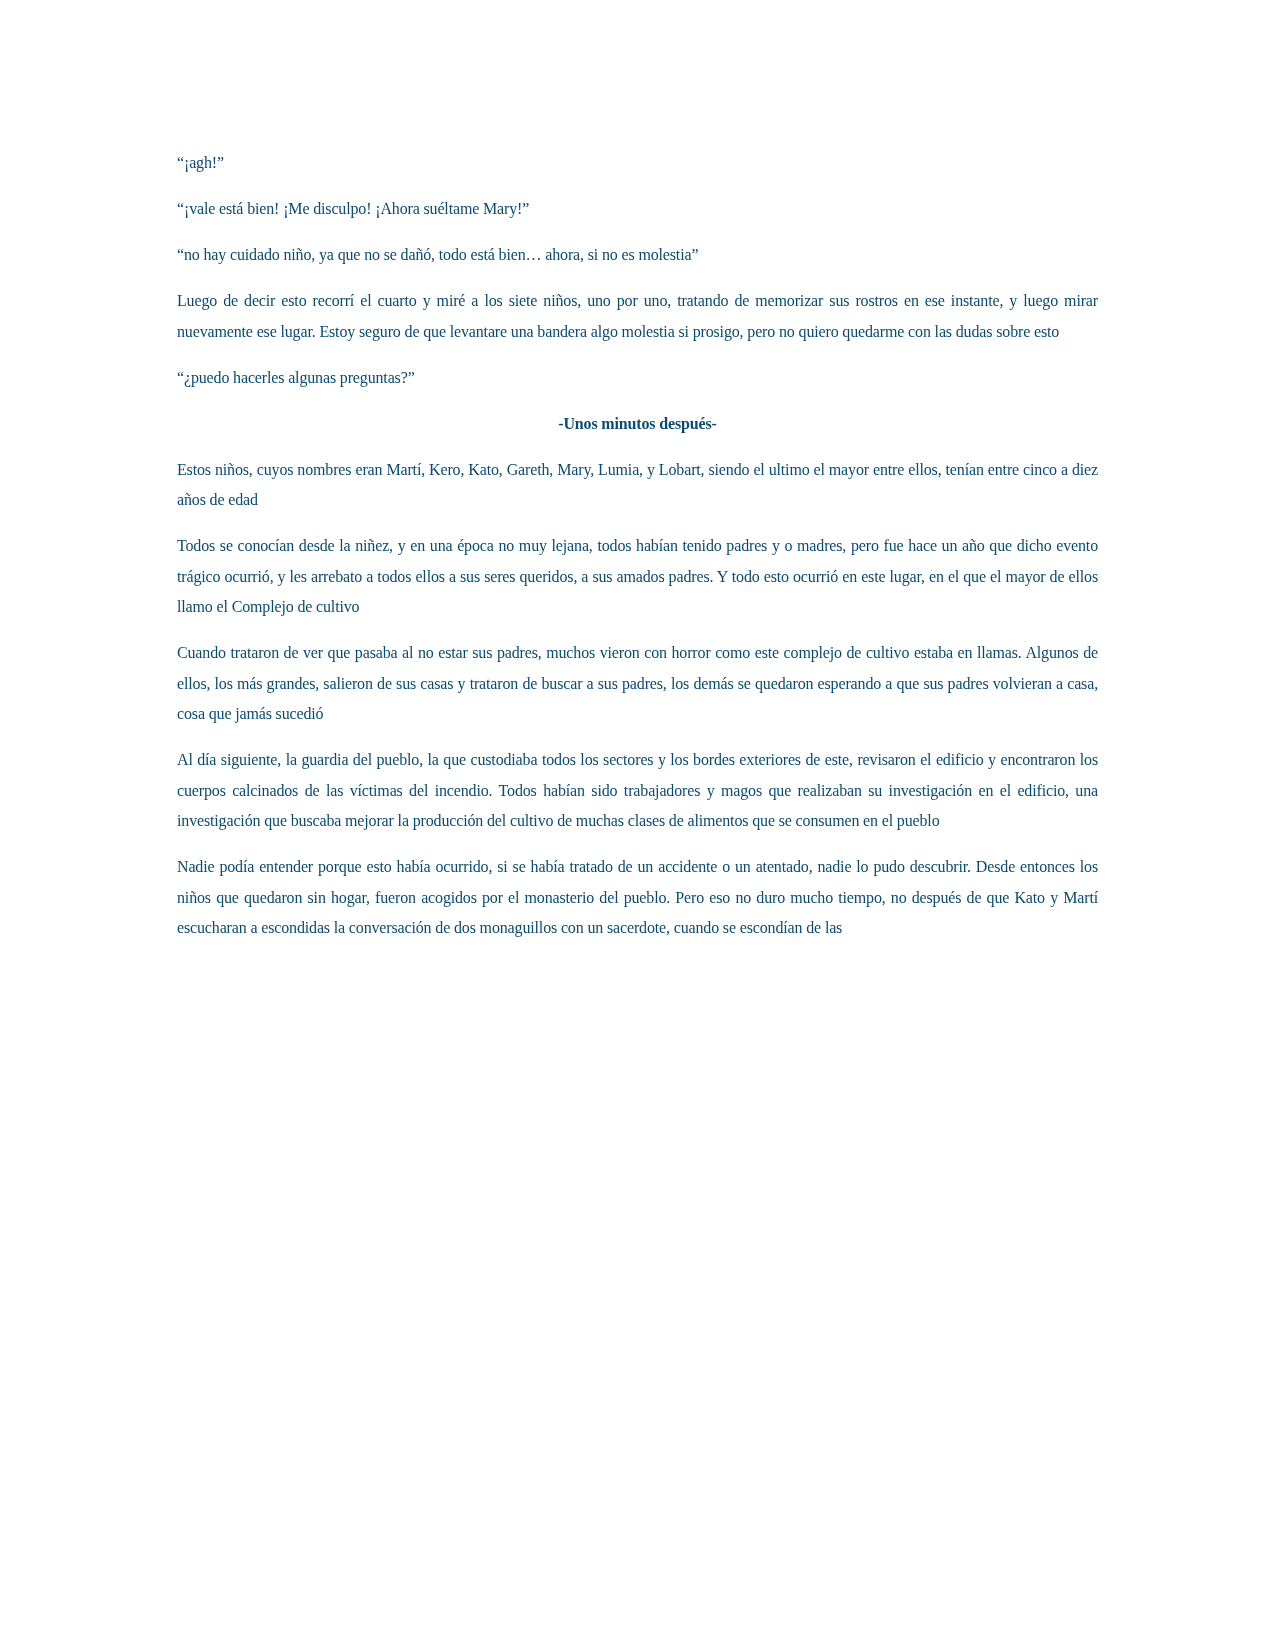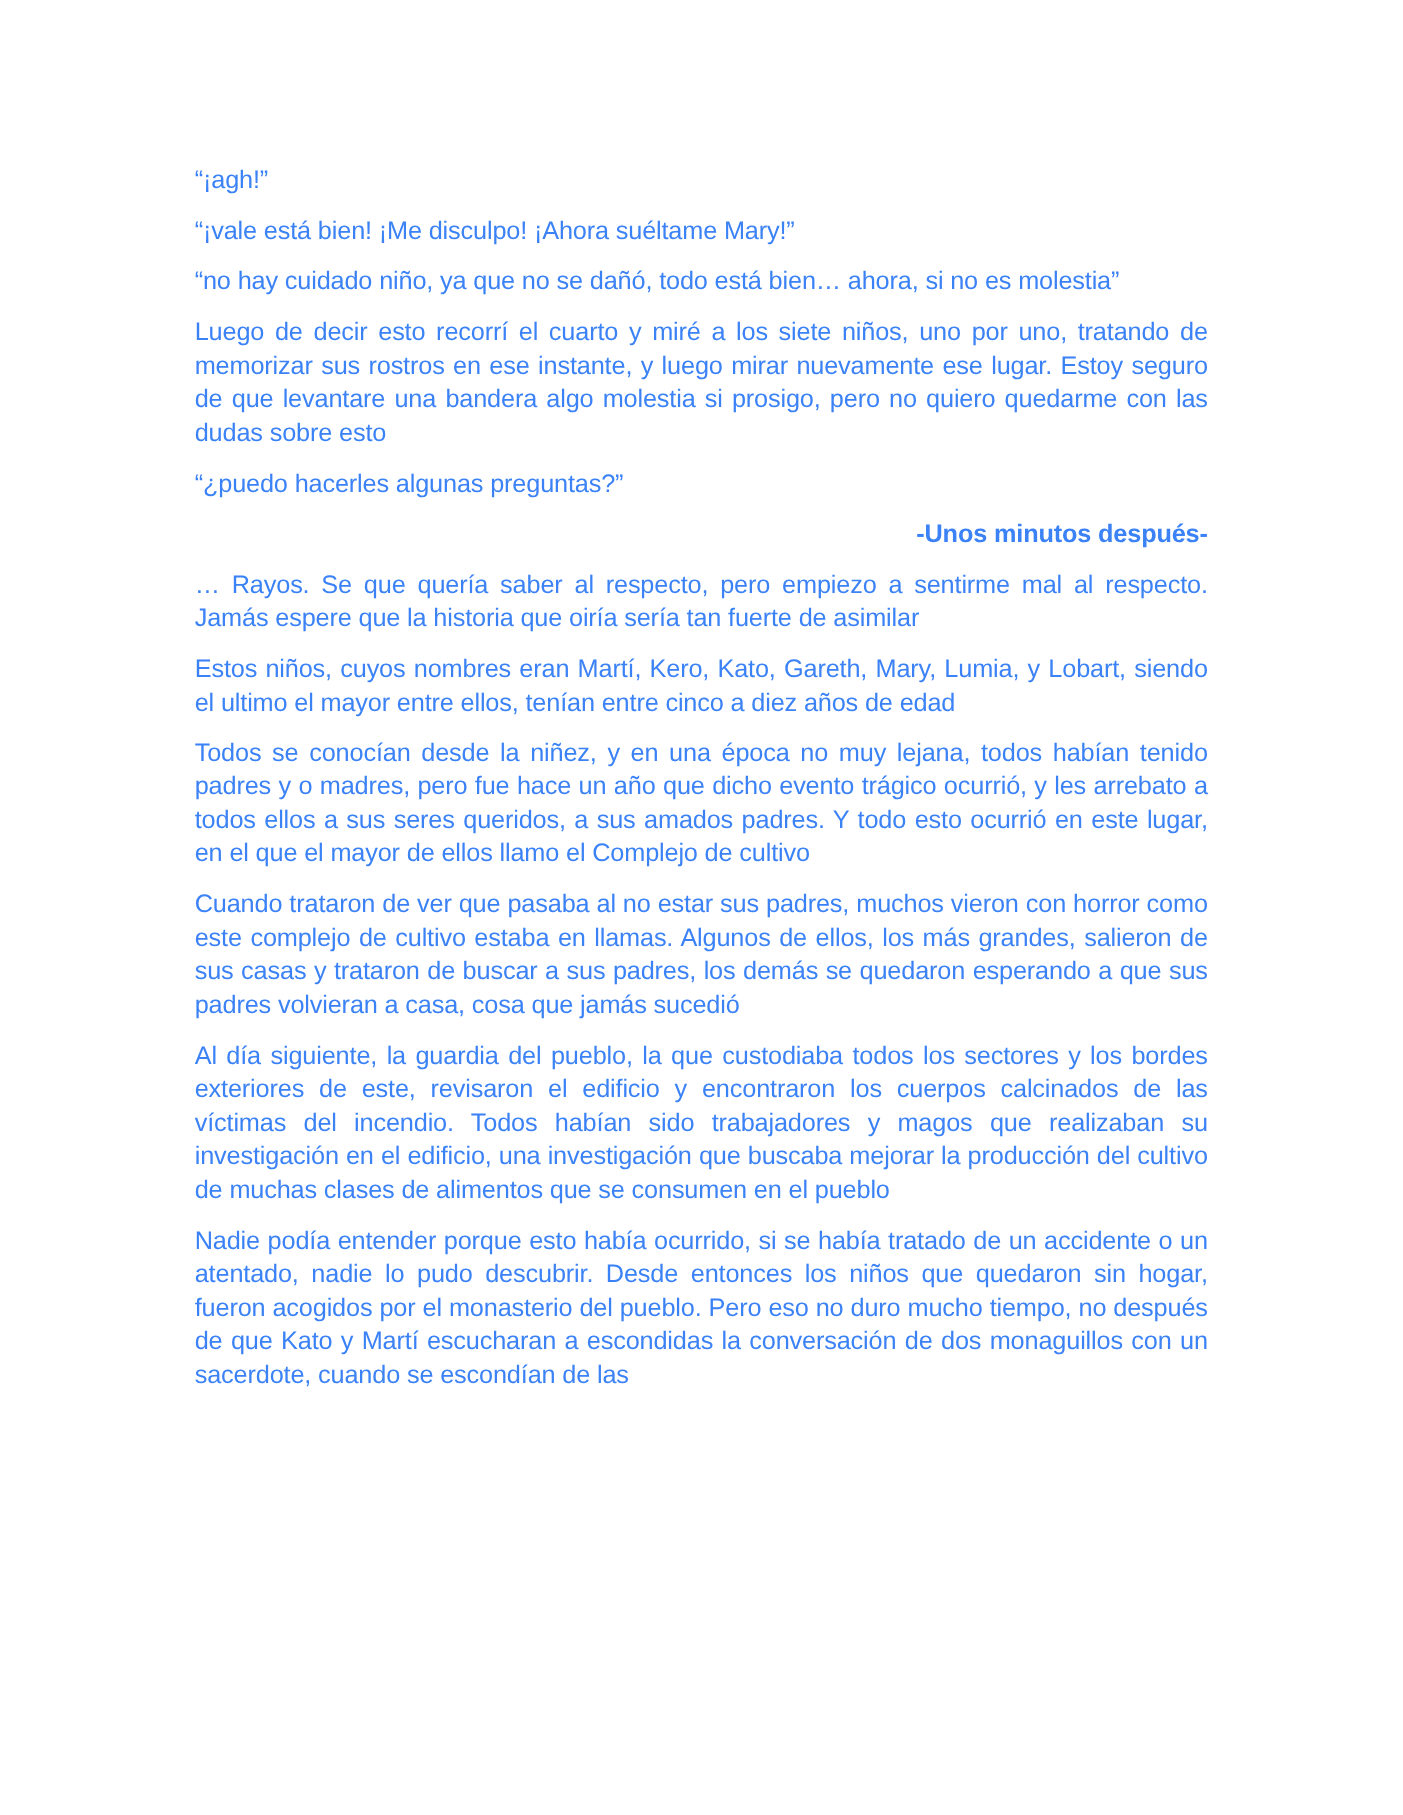--- a/index.html
+++ b/index.html
@@ -19,51 +19,50 @@
       top: 0;
       width: 1275px;
       height: 1650px;
       background: #ffffff;
     }
     .content {
       position: absolute;
       left: 177px;
       top: 148px;
       width: 921px;
-      font-family: Liberation Sans, sans-serif;
-      font-size: 23px;
+      font-family: Liberation Serif, serif;
+      font-size: 16px;
       line-height: 30.5px;
-      color: #3b82f6;
+      color: #0c4a6e;
       letter-spacing: -0.15px;
     }
     .para {
       margin: 0 0 15.5px 0;
       text-align: justify;
       text-justify: inter-word;
     }
     .para.left {
       text-align: left;
     }
     .para.heading {
-      text-align: right;
+      text-align: center;
       font-weight: bold;
       margin-bottom: 15.5px;
     }
   </style>
 </head>
 <body>
 
 <div class="page">
   <div class="content">
     <p class="para left">“¡agh!”</p>
     <p class="para left">“¡vale está bien! ¡Me disculpo! ¡Ahora suéltame Mary!”</p>
     <p class="para left">“no hay cuidado niño, ya que no se dañó, todo está bien… ahora, si no es molestia”</p>
     <p class="para">Luego de decir esto recorrí el cuarto y miré a los siete niños, uno por uno, tratando de memorizar sus rostros en ese instante, y luego mirar nuevamente ese lugar. Estoy seguro de que levantare una bandera algo molestia si prosigo, pero no quiero quedarme con las dudas sobre esto</p>
     <p class="para left">“¿puedo hacerles algunas preguntas?”</p>
     <p class="para heading">-Unos minutos después-</p>
-    <p class="para">… Rayos. Se que quería saber al respecto, pero empiezo a sentirme mal al respecto. Jamás espere que la historia que oiría sería tan fuerte de asimilar</p>
     <p class="para">Estos niños, cuyos nombres eran Martí, Kero, Kato, Gareth, Mary, Lumia, y Lobart, siendo el ultimo el mayor entre ellos, tenían entre cinco a diez años de edad</p>
     <p class="para">Todos se conocían desde la niñez, y en una época no muy lejana, todos habían tenido padres y o madres, pero fue hace un año que dicho evento trágico ocurrió, y les arrebato a todos ellos a sus seres queridos, a sus amados padres. Y todo esto ocurrió en este lugar, en el que el mayor de ellos llamo el Complejo de cultivo</p>
     <p class="para">Cuando trataron de ver que pasaba al no estar sus padres, muchos vieron con horror como este complejo de cultivo estaba en llamas. Algunos de ellos, los más grandes, salieron de sus casas y trataron de buscar a sus padres, los demás se quedaron esperando a que sus padres volvieran a casa, cosa que jamás sucedió</p>
     <p class="para">Al día siguiente, la guardia del pueblo, la que custodiaba todos los sectores y los bordes exteriores de este, revisaron el edificio y encontraron los cuerpos calcinados de las víctimas del incendio. Todos habían sido trabajadores y magos que realizaban su investigación en el edificio, una investigación que buscaba mejorar la producción del cultivo de muchas clases de alimentos que se consumen en el pueblo</p>
     <p class="para">Nadie podía entender porque esto había ocurrido, si se había tratado de un accidente o un atentado, nadie lo pudo descubrir. Desde entonces los niños que quedaron sin hogar, fueron acogidos por el monasterio del pueblo. Pero eso no duro mucho tiempo, no después de que Kato y Martí escucharan a escondidas la conversación de dos monaguillos con un sacerdote, cuando se escondían de las</p>
   </div>
 </div>
 
 </body></html>

